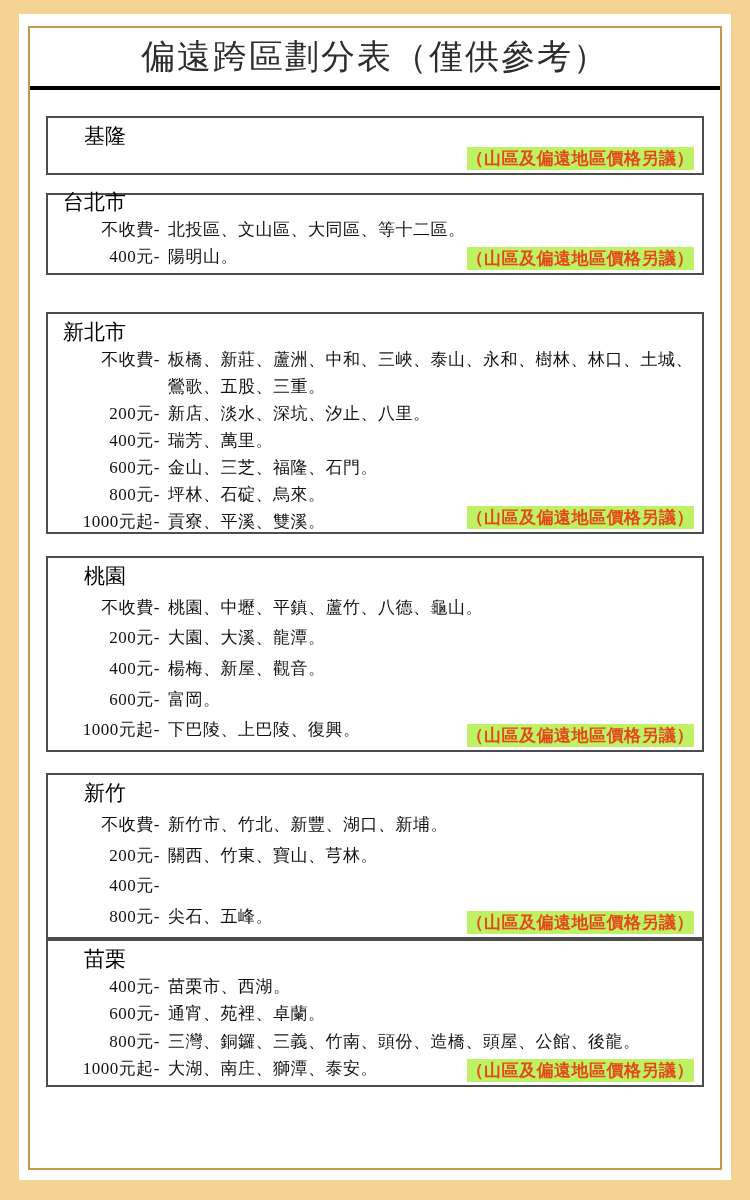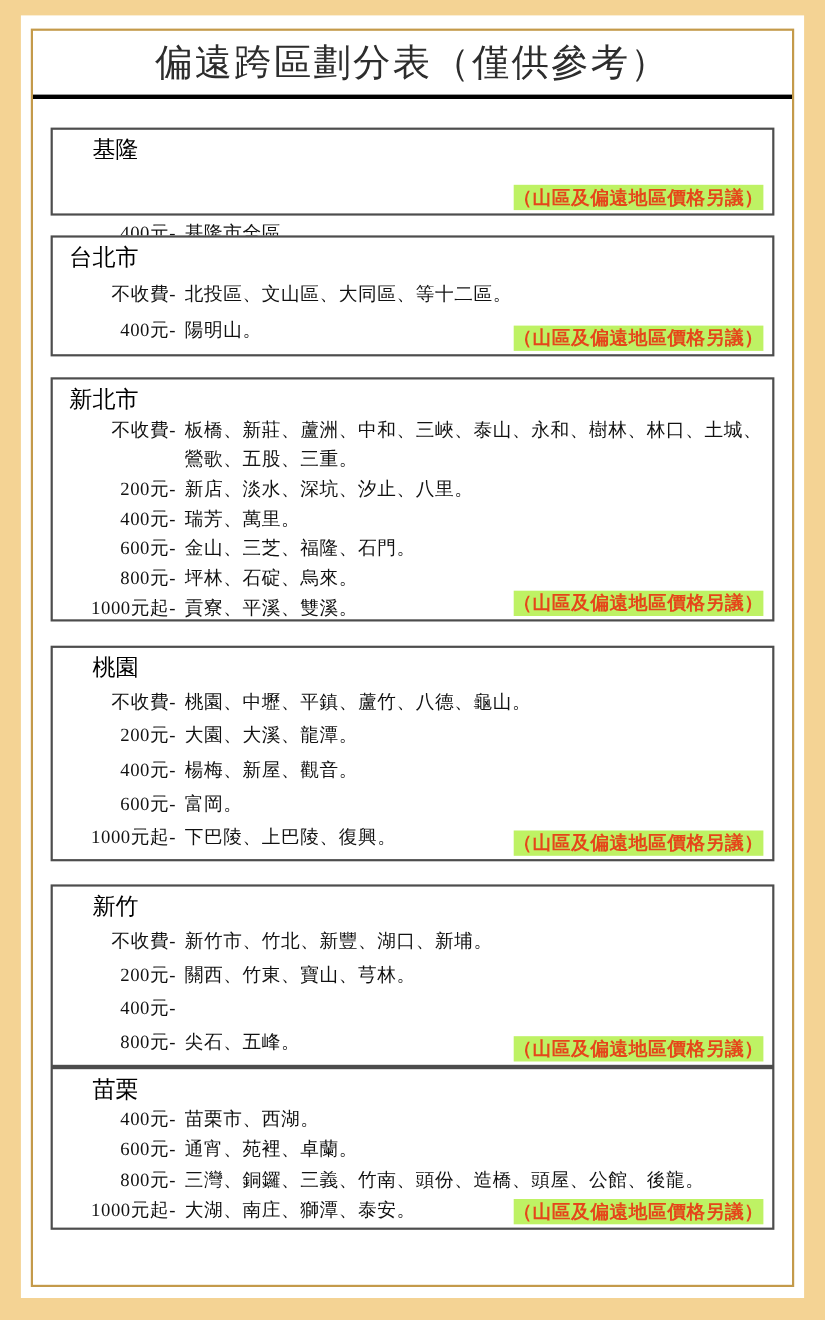--- a/index.html
+++ b/index.html
@@ -48,23 +48,23 @@
   }
   .section {
     position: relative;
     border: 2px solid #4d4d4d;
     box-sizing: border-box;
     background: #fff;
     display: flex;
     flex-direction: column;
     padding: 3px 0 3px 0;
   }
-  .section:nth-of-type(1) { height: 80px;  margin-top: 26px; gap: 48px; }
-  .section:nth-of-type(2) { height: 110px; margin-top: 18px; }
-  .section:nth-of-type(3) { height: 222px; margin-top: 19px; }
+  .section:nth-of-type(1) { height: 59px;  margin-top: 26px; gap: 48px; }
+  .section:nth-of-type(2) { height: 82px; margin-top: 18px; justify-content: flex-end; }
+  .section:nth-of-type(3) { height: 222px; margin-top: 37px; }
   .section:nth-of-type(4) { height: 196px; margin-top: 22px; }
   .section:nth-of-type(5) { height: 166px; margin-top: 21px; }
   .section:nth-of-type(6) { height: 148px; }
   .section-heading {
     flex: none;
     width: 78px;
     text-align: right;
     font-size: 21px;
     line-height: 27px;
     margin-top: 2px;

